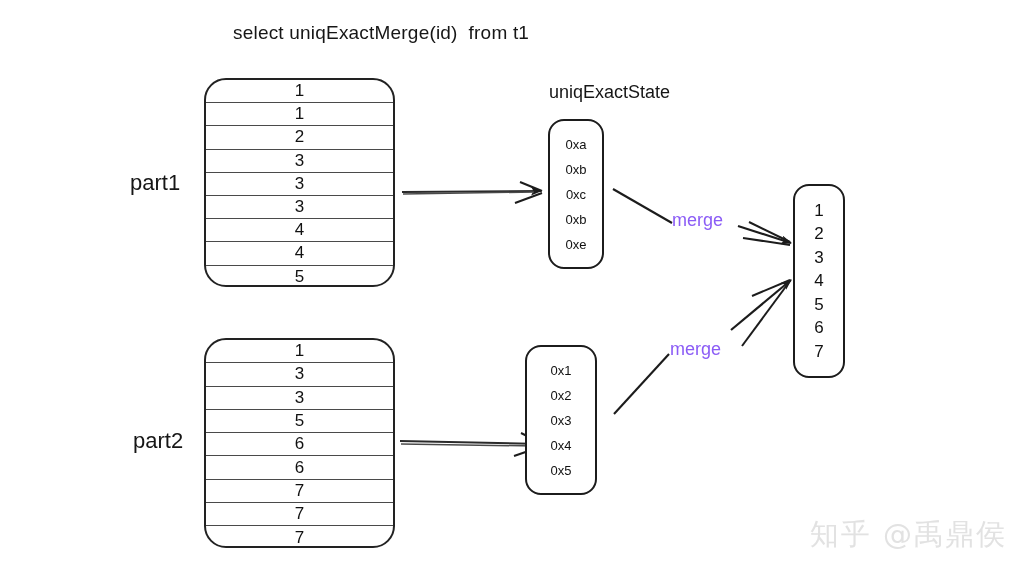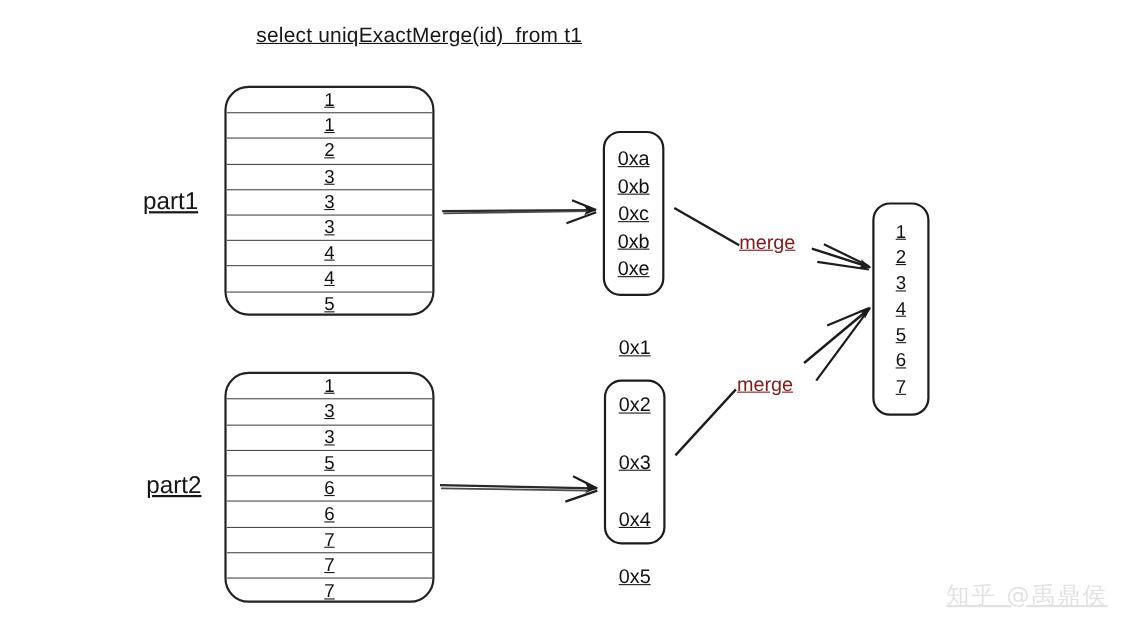--- a/index.html
+++ b/index.html
@@ -21,21 +21,21 @@
     width: 1025px;
     height: 565px;
   }
   .svg-layer {
     position: absolute;
     left: 0; top: 0;
     width: 1025px;
     height: 565px;
     pointer-events: none;
   }
-  .abs { position: absolute; text-decoration: underline; }
+  .abs { position: absolute; }
 
   
   .query-title {
     left: 233px;
     top: 22px;
     font-size: 19px;
     letter-spacing: 0.2px;
     white-space: pre;
     color: #161616;
   }
@@ -54,21 +54,21 @@
     left: 549px;
     top: 82px;
     font-size: 18px;
     color: #161616;
     white-space: pre;
   }
 
   
   .merge-label {
     font-size: 18px;
-    color: #7f1d1d;
+    color: #8b5cf6;
     white-space: pre;
   }
   .merge-label.m1 { left: 672px; top: 210px; }
   .merge-label.m2 { left: 670px; top: 339px; }
 
   
   .part-table {
     box-sizing: border-box;
     border: 2.2px solid #222;
     border-radius: 22px;
@@ -98,28 +98,28 @@
     border: 2.6px solid #1c1c1c;
     border-radius: 16px;
     background: #fff;
     display: flex;
     flex-direction: column;
     align-items: center;
     justify-content: center;
     padding: 6px 0;
   }
   .state-box .cell {
-    font-size: 18px;
+    font-size: 13px;
     line-height: 25px;
     color: #111;
     white-space: pre;
     text-align: center;
   }
   #state-box-1 { left: 548px; top: 119px; width: 56px; height: 150px; }
-  #state-box-2 { left: 549px; top: 345px; width: 56px; height: 150px; gap: 27px; }
+  #state-box-2 { left: 525px; top: 345px; width: 72px; height: 150px; }
 
   
   #result-box {
     left: 793px;
     top: 184px;
     width: 52px;
     height: 194px;
     box-sizing: border-box;
     border: 2.6px solid #1c1c1c;
     border-radius: 16px;
@@ -133,21 +133,21 @@
     font-size: 17px;
     line-height: 23.5px;
     color: #111;
     white-space: pre;
   }
 
   
   #watermark {
     right: 18px;
     bottom: 10px;
-    font-size: 21px;
+    font-size: 29px;
     color: #e2e2e2;
     letter-spacing: 2px;
     white-space: pre;
     font-family: "DejaVu Sans", sans-serif;
   }
 </style>
 </head>
 <body>
 
 <div id="canvas">
@@ -217,20 +217,21 @@
     <div class="row">3</div>
     <div class="row">3</div>
     <div class="row">5</div>
     <div class="row">6</div>
     <div class="row">6</div>
     <div class="row">7</div>
     <div class="row">7</div>
     <div class="row">7</div>
   </div>
 
+  <div class="abs state-heading">uniqExactState</div>
 
   <div class="abs state-box" id="state-box-1">
     <div class="cell">0xa</div>
     <div class="cell">0xb</div>
     <div class="cell">0xc</div>
     <div class="cell">0xb</div>
     <div class="cell">0xe</div>
   </div>
 
   <div class="abs state-box" id="state-box-2">

